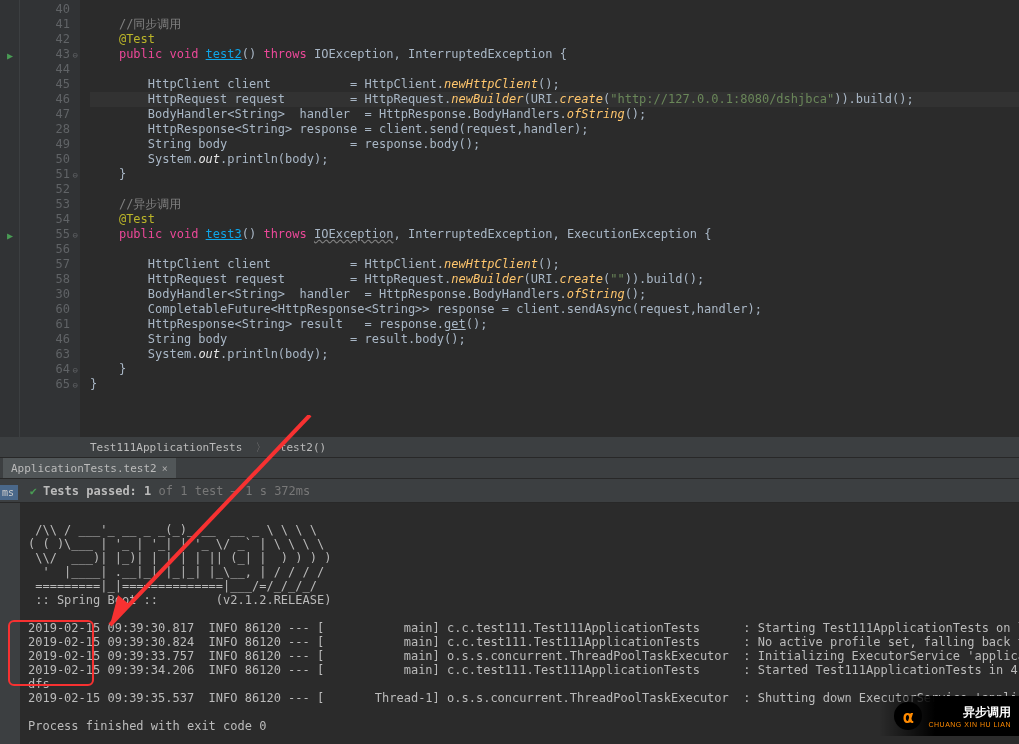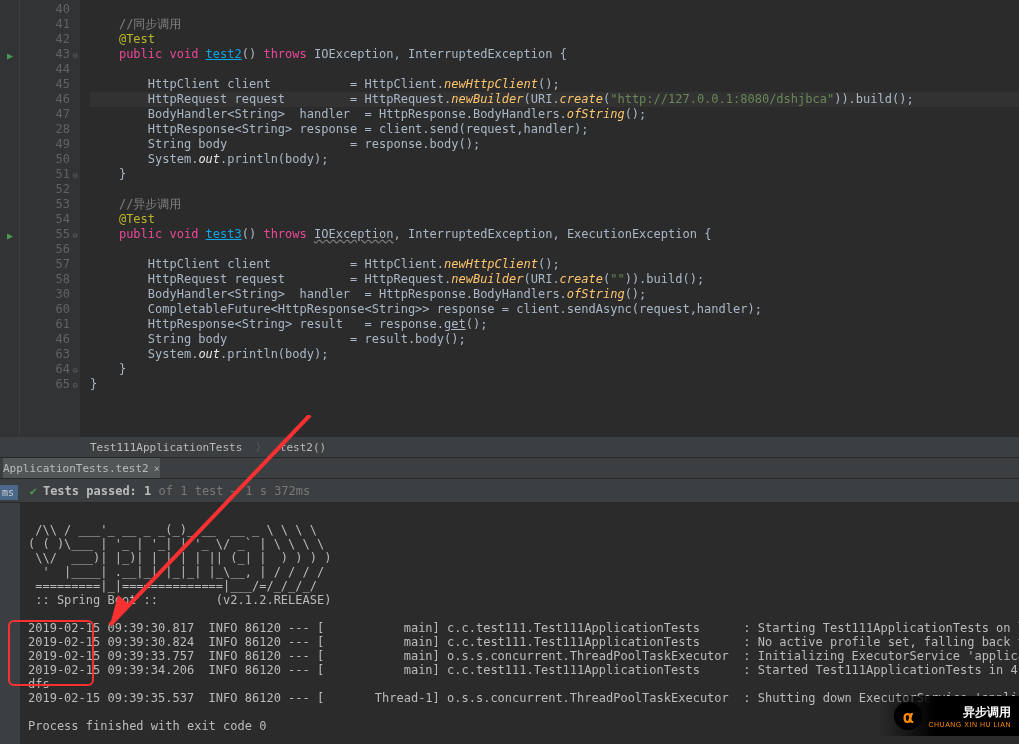--- a/index.html
+++ b/index.html
@@ -59,21 +59,21 @@
   height: 22px;
   background: #3c3f41;
   border-top: 1px solid #282828;
   border-bottom: 1px solid #282828;
   padding-left: 3px;
   display: flex;
 }
 .tool-tab-item {
   background: #515658;
   color: #bbbbbb;
-  padding: 3px 0;
+  padding: 3px 8px;
   font-size: 11px;
   display: flex;
   align-items: center;
   gap: 5px;
 }
 .close-x { color: #aaa; font-size: 10px; }
 .status-bar { height: 24px; background: #3c3f41; display: flex; align-items: center; padding: 0 8px; font-size: 12px; color: #bbbbbb; border-bottom: 1px solid #282828; }
 .check-icon { color: #499c54; margin-right: 6px; font-weight: bold; }
 .mute { color: #787878; }
 .console-wrap { display: flex; height: 337px; background: #2b2b2b; }

